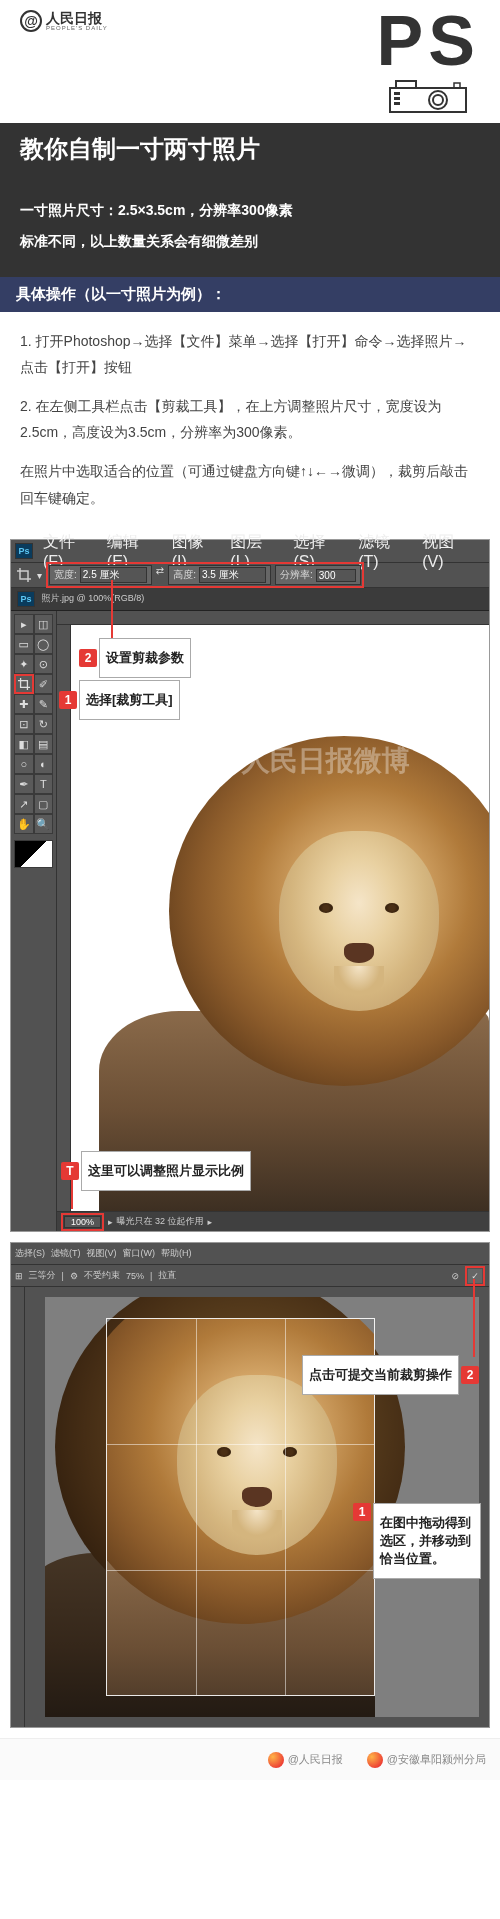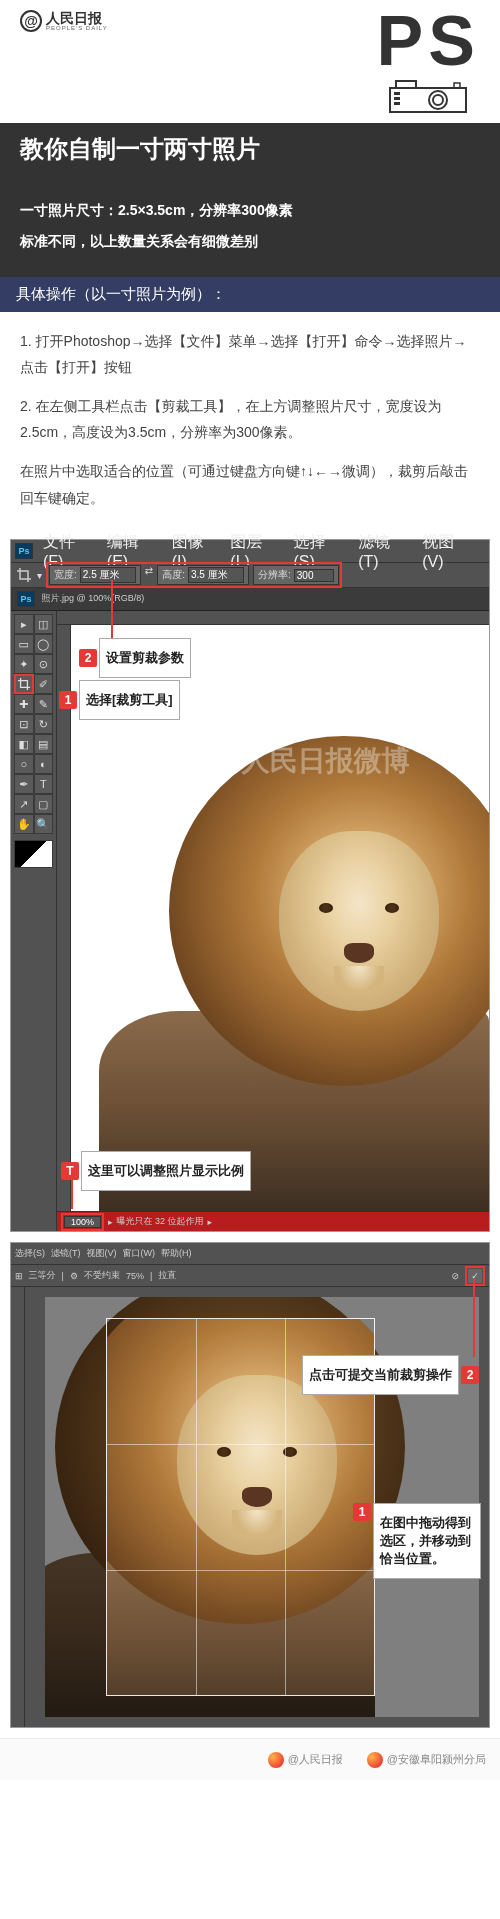--- a/index.html
+++ b/index.html
@@ -16,36 +16,36 @@
   .ps-letters { font-size: 70px; font-weight: 900; letter-spacing: 5px; line-height: 0.9; color: #333; font-family: Arial, sans-serif; }
   .camera-icon { width: 80px; height: 35px; margin-top: 5px; }
   
   
   .title-bar { background: #333; color: #fff; padding: 10px 20px; font-size: 24px; font-weight: bold; margin-top: 10px; }
   
   
   .dark-section { background: #333; color: #fff; padding: 20px; font-size: 14px; line-height: 2.2; font-weight: bold; }
   .dark-section p { margin-bottom: 0; }
   
-  .section-label { background: #343e64; color: #fff; padding: 8px 16px; font-weight: normal; font-size: 15px; display: inline-block; width: 100%; }
+  .section-label { background: #343e64; color: #fff; padding: 8px 16px; font-weight: bold; font-size: 15px; display: inline-block; width: 100%; }
   
   .instructions { padding: 16px 20px; font-size: 14px; line-height: 1.9; color: #444; }
   .instructions p { margin-bottom: 12px; }
   
   
   .ps-shot { margin: 0 10px 10px 10px; border: 1px solid #999; background: #525252; position: relative; font-size: 11px; }
   .ps-app-bar { background: #525252; display: flex; align-items: center; height: 22px; padding: 0 4px; }
   .ps-icon-small { width: 18px; height: 16px; background: #0a3b5c; color: #5bc5f2; display: flex; align-items: center; justify-content: center; font-size: 9px; font-weight: bold; border: 1px solid #333; }
   .ps-menu { display: flex; gap: 12px; padding: 0 10px; color: #eee; font-size: 16px; }
   
   .ps-options-bar { background: #525252; border-top: 1px solid #333; border-bottom: 1px solid #333; display: flex; align-items: center; height: 26px; padding: 0 4px; gap: 4px; color: #ddd; font-size: 10px; }
   .ps-crop-icon { width: 18px; height: 18px; display: flex; align-items: center; justify-content: center; }
   .opt-field { display: flex; align-items: center; gap: 3px; background: #666; padding: 1px 4px; border: 1px solid #333; }
   .opt-input { background: #555; border: 1px solid #333; color: #fff; width: 40px; font-size: 10px; padding: 0 2px; }
-  .opt-wide { width: 56px; }
+  .opt-wide { width: 67px; }
   .red-highlight { border: 2px solid #e53935; padding: 1px; display: flex; gap: 4px; }
   
   .ps-tab-bar { background: #3b3b3b; color: #ccc; font-size: 9px; padding: 3px 6px; border-bottom: 1px solid #222; }
   
   .ps-main { display: flex; min-height: 620px; }
   .ps-tools { width: 46px; background: #525252; border-right: 1px solid #333; display: flex; flex-direction: column; padding: 3px; gap: 0; }
   .tool-row { display: flex; }
   .tool { width: 20px; height: 20px; border: 1px solid #3a3a3a; background: #5a5a5a; display: flex; align-items: center; justify-content: center; color: #ddd; font-size: 11px; }
   .tool-crop-hl { border: 2px solid #e53935; }
   
@@ -59,21 +59,21 @@
   .lion-mane { position: absolute; bottom: 25%; right: -30px; width: 350px; height: 350px; background: radial-gradient(circle at 55% 45%, #e8c896 0%, #d4a668 20%, #b07a3a 40%, #8a5a2a 60%, #5d3a1a 80%, #3d2510 100%); border-radius: 50%; }
   .lion-face { position: absolute; bottom: 40%; right: 50px; width: 160px; height: 180px; background: radial-gradient(ellipse at 50% 40%, #f5e5c8 0%, #e8d0a0 30%, #d4b57e 60%, #b89566 100%); border-radius: 50% 50% 55% 55%; }
   .lion-eye { position: absolute; width: 14px; height: 10px; background: radial-gradient(circle, #4a2f15 30%, #2a1808 100%); border-radius: 50%; top: 40%; }
   .lion-eye.l { left: 25%; }
   .lion-eye.r { right: 25%; }
   .lion-nose { position: absolute; left: 50%; top: 62%; transform: translateX(-50%); width: 30px; height: 20px; background: #5a3522; border-radius: 30% 30% 50% 50%; }
   .lion-mouth { position: absolute; left: 50%; top: 75%; transform: translateX(-50%); width: 50px; height: 30px; background: radial-gradient(ellipse at top, #f5e5c8 0%, #d4b57e 60%); border-radius: 0 0 50% 50%; }
   
   .watermark { position: absolute; color: rgba(255,255,255,0.35); font-size: 28px; font-weight: bold; pointer-events: none; left: 50%; top: 20%; transform: translateX(-50%); white-space: nowrap; margin-left: 32px; }
   
-  .ps-status { height: 20px; background: #b91c1c; border-top: 1px solid #333; display: flex; align-items: center; font-size: 9px; color: #ccc; padding: 0 4px; gap: 4px; position: absolute; bottom: 0; left: 0; right: 0; }
+  .ps-status { height: 20px; background: #404040; border-top: 1px solid #333; display: flex; align-items: center; font-size: 9px; color: #ccc; padding: 0 4px; gap: 4px; position: absolute; bottom: 0; left: 0; right: 0; }
   .zoom-box { background: #555; border: 1px solid #333; padding: 0 6px; color: #fff; }
   .red-border-zoom { border: 2px solid #e53935; display: inline-flex; padding: 1px; }
   
   
   .callout { position: absolute; display: flex; align-items: center; gap: 2px; z-index: 10; }
   .badge { background: #e53935; color: #fff; font-weight: bold; font-size: 12px; width: 18px; height: 18px; display: flex; align-items: center; justify-content: center; border-radius: 2px; }
   .callout-text { background: #fff; border: 1px solid #aaa; padding: 10px 6px; font-size: 13px; font-weight: bold; color: #222; white-space: nowrap; }
   .callout-text-long { white-space: normal; width: 108px; }
   .red-line { position: absolute; background: #e53935; z-index: 9; }
   

